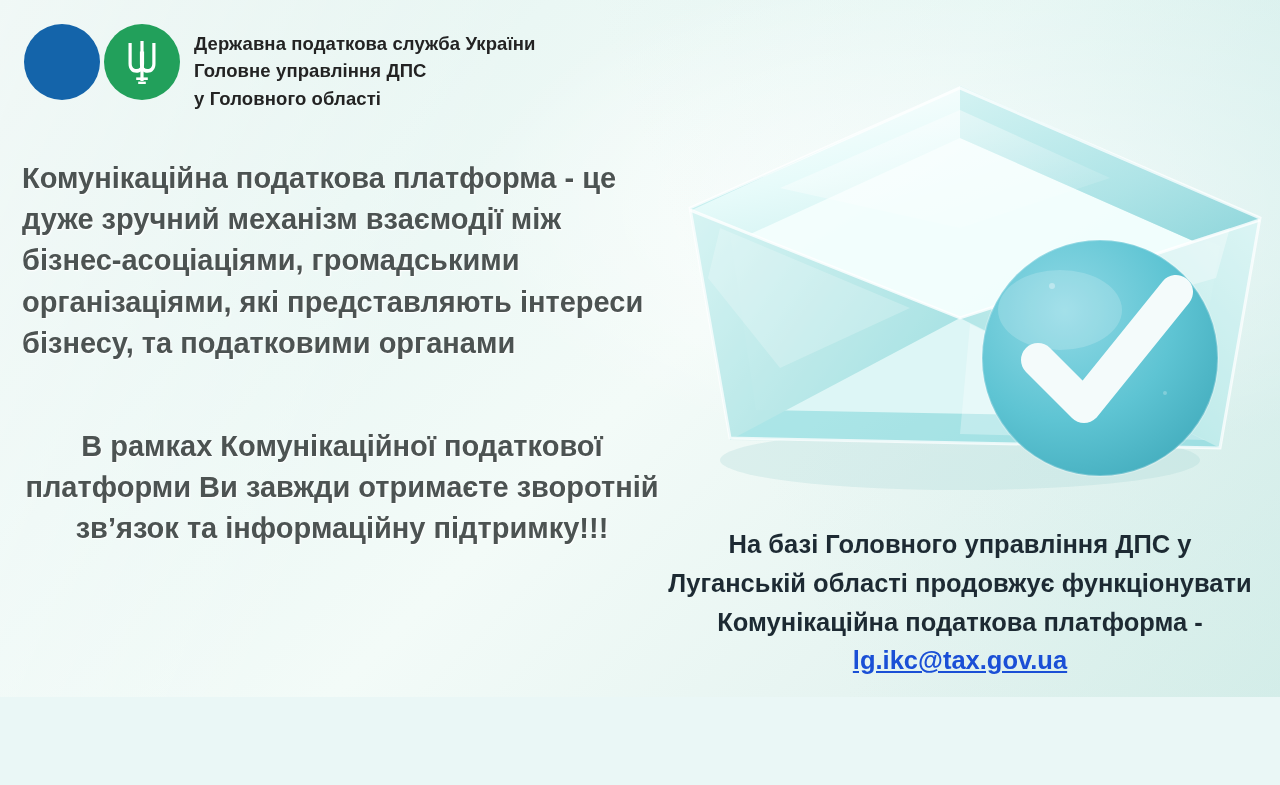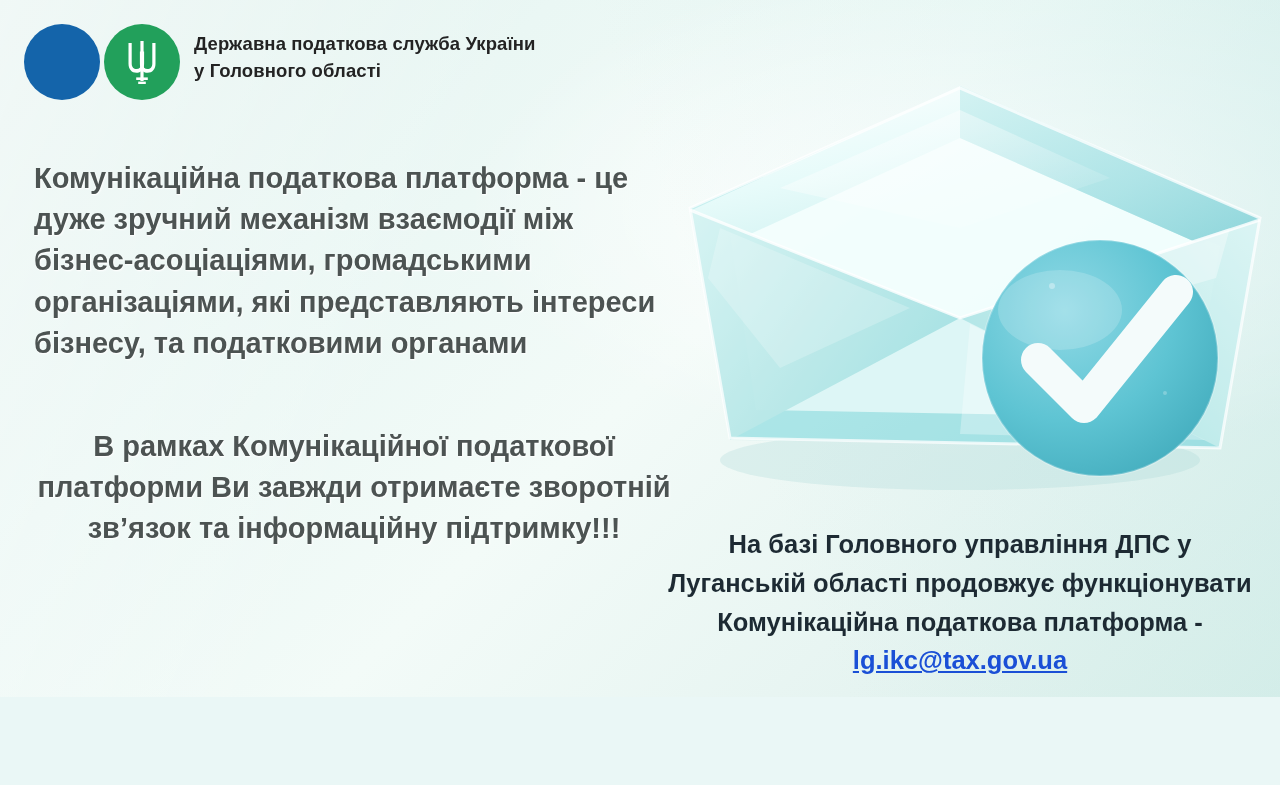--- a/index.html
+++ b/index.html
@@ -83,21 +83,20 @@
     white-space: nowrap;
   }
 
   
   .left-block {
     position: absolute;
     left: 22px;
     top: 158px;
     width: 640px;
     z-index: 5;
-    margin-left: 12px;
   }
   .para {
     font-size: 29px;
     font-weight: bold;
     line-height: 1.42;
     color: #4c5352;
     text-shadow: 1px 1px 2px rgba(255,255,255,0.9), 0 1px 0 rgba(255,255,255,0.6);
     margin: 0;
   }
   .para-2 {
@@ -156,20 +155,21 @@
             <path d="M6.5 6 h3.2 v20.5 c0 3.6 2.0 5.6 4.8 5.6 c2.8 0 4.6-2.0 4.6-5.4 V14.5 h3.0 v12.4 c0 5.4-3.2 8.8-7.7 8.8 c-4.6 0-7.9-3.4-7.9-9.0 Z"></path>
             <path d="M33.5 6 h-3.2 v20.5 c0 3.6-2.0 5.6-4.8 5.6 c-2.8 0-4.6-2.0-4.6-5.4 V14.5 h-3.0 v12.4 c0 5.4 3.2 8.8 7.7 8.8 c4.6 0 7.9-3.4 7.9-9.0 Z"></path>
             <path d="M14.2 40.4 h11.6 v2.6 h-11.6 Z"></path>
             <path d="M16.2 44.6 h7.6 v2.4 h-7.6 Z"></path>
           </g>
         </svg>
       </div>
     </div>
     <div class="header-text">
       <div class="header-line">Державна податкова служба України</div>
+      <div class="header-line">Головне управління ДПС</div>
       <div class="header-line">у Головного області</div>
     </div>
   </div>
 
   <div class="art">
     <svg viewBox="0 0 620 440" xmlns="http://www.w3.org/2000/svg">
       <defs>
         <linearGradient id="envBody" x1="0" y1="0" x2="1" y2="1">
           <stop offset="0%" stop-color="#d9f5f4"></stop>
           <stop offset="45%" stop-color="#a9e6e8"></stop>

